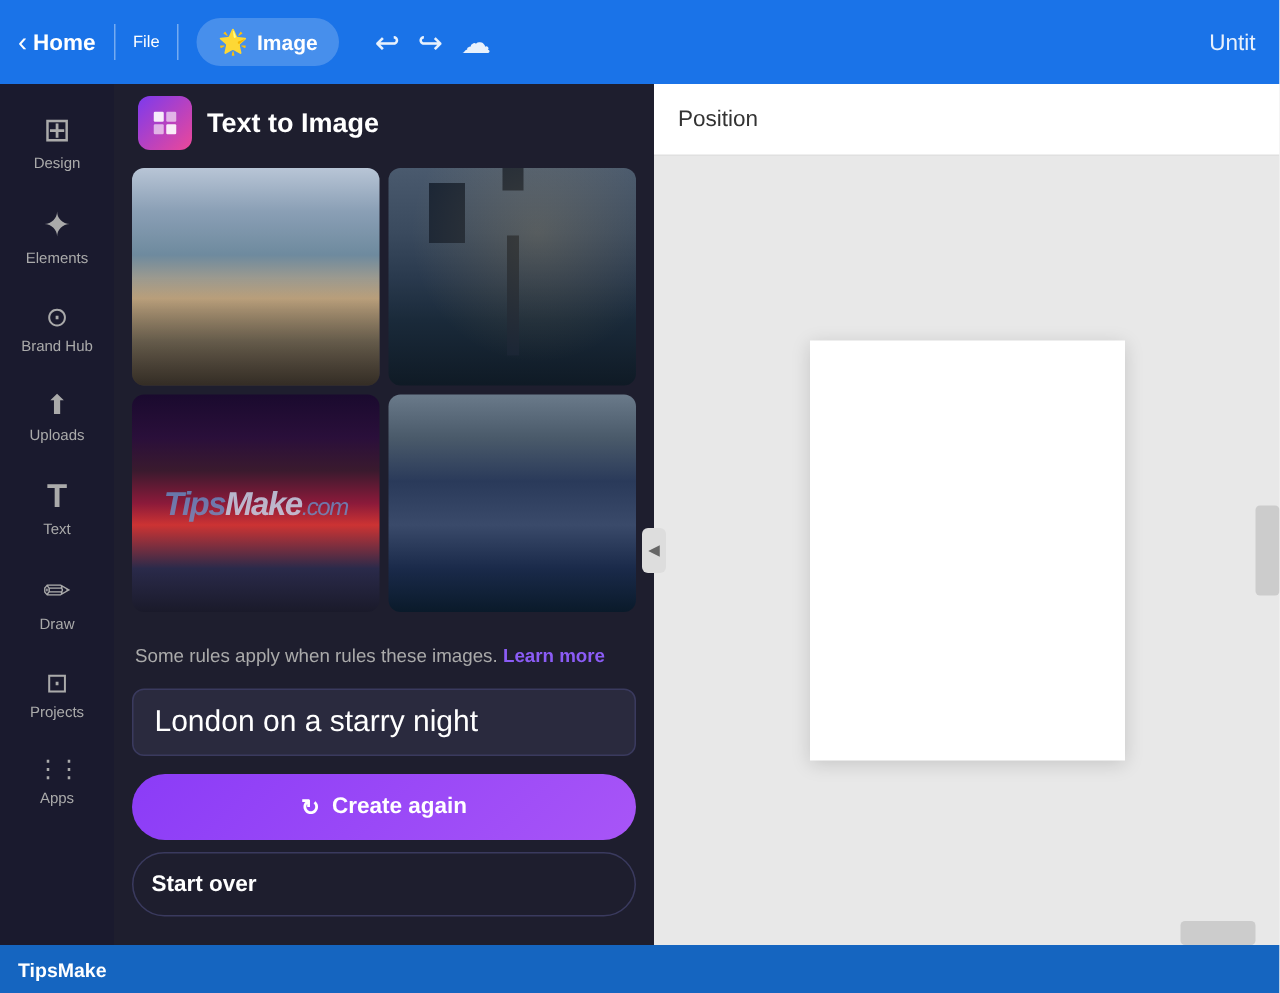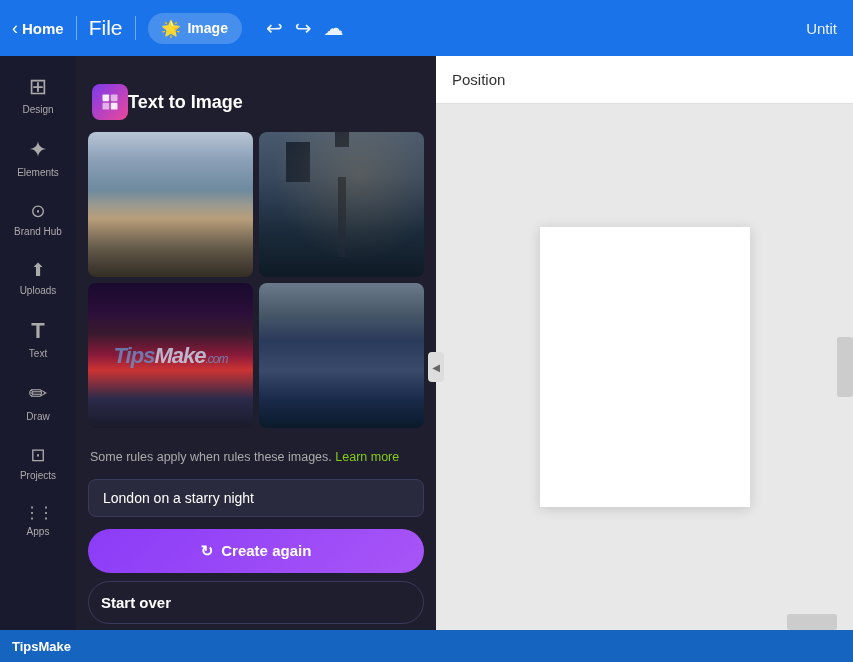--- a/index.html
+++ b/index.html
@@ -12,21 +12,21 @@
       display: flex;
       align-items: center;
       padding: 0 12px;
       gap: 8px;
       position: relative;
     }
     .topbar-left { display: flex; align-items: center; gap: 4px; }
     .topbar-chevron { color: white; font-size: 18px; cursor: pointer; }
     .topbar-home { color: white; font-size: 15px; font-weight: 600; cursor: pointer; }
     .topbar-divider { width: 1px; height: 24px; background: rgba(255,255,255,0.4); margin: 0 8px; }
-    .topbar-file { color: white; font-size: 21px; cursor: pointer; }
+    .topbar-file { color: white; font-size: 11px; cursor: pointer; }
     .topbar-resize-btn {
       background: rgba(255,255,255,0.2);
       border: none;
       border-radius: 20px;
       padding: 6px 14px;
       color: white;
       font-size: 14px;
       font-weight: 600;
       display: flex;
       align-items: center;
@@ -71,22 +71,22 @@
     .panel {
       width: 360px;
       background: #1e1e2e;
       overflow-y: auto;
       display: flex;
       flex-direction: column;
     }
     .panel-header {
       display: flex;
       align-items: center;
-      gap: 0;
-      padding: 28px 16px 12px;
+      gap: 10px;
+      padding: 8px 16px 12px;
       color: white;
       font-size: 18px;
       font-weight: 700;
     }
     .panel-header-icon {
       width: 36px;
       height: 36px;
       background: linear-gradient(135deg, #7c3aed, #ec4899);
       border-radius: 8px;
       display: flex;
@@ -127,30 +127,30 @@
       inset: 0;
       background: radial-gradient(ellipse at 60% 30%, rgba(255,200,100,0.15), transparent 60%);
     }
 
     .rules-text {
       padding: 8px 14px 12px;
       color: #aaa;
       font-size: 12.5px;
       line-height: 1.5;
     }
-    .rules-text a { color: #84cc16; text-decoration: none; }
+    .rules-text a { color: #8b5cf6; text-decoration: none; font-weight: bold; }
 
     .prompt-input {
       margin: 0 12px 12px;
       padding: 10px 14px;
       background: #2a2a3e;
       border: 1.5px solid #3a3a5e;
       border-radius: 8px;
       color: white;
-      font-size: 14px;
+      font-size: 20px;
       outline: none;
       width: calc(100% - 24px);
     }
     .create-btn {
       margin: 0 12px 8px;
       padding: 13px;
       background: linear-gradient(135deg, #8b3cf7, #a855f7);
       border: none;
       border-radius: 28px;
       color: white;
@@ -334,21 +334,21 @@
       <div class="image-tile img-1"></div>
       <div class="image-tile img-2" style="position:relative;">
 
         <div style="position:absolute;bottom:20px;left:50%;transform:translateX(-50%);width:8px;height:80px;background:#1a2535;"></div>
         <div style="position:absolute;bottom:95px;left:50%;transform:translateX(-56px);width:24px;height:40px;background:#1a2535;"></div>
         <div style="position:absolute;bottom:130px;left:50%;transform:translateX(-50%);width:14px;height:20px;background:#1a2535;"></div>
       </div>
       <div class="image-tile img-3" style="position:relative;">
 
         <div style="position:absolute;inset:0;display:flex;align-items:center;justify-content:center;z-index:10;pointer-events:none;">
-          <span style="color:rgba(100,160,220,0.7);font-size:22px;font-weight:700;font-style:italic;letter-spacing:-1px;">Tips<span style="color:rgba(200,220,240,0.8);">Make</span><span style="font-size:12px;font-weight:400;">.com</span></span>
+          <span style="color:rgba(100,160,220,0.7);font-size:22px;font-weight:700;font-style:italic;letter-spacing:-1px;">Tips<span style="color:rgba(200,220,240,0.8);">Make</span><span style="font-size:16px;font-weight:400;">.com</span></span>
         </div>
       </div>
       <div class="image-tile img-4"></div>
     </div>
 
     <p class="rules-text">
       <span>Some rules apply when rules these images.</span> <a href="#">Learn more</a>
     </p>
 
     <input class="prompt-input" type="text" value="London on a starry night" style="">

